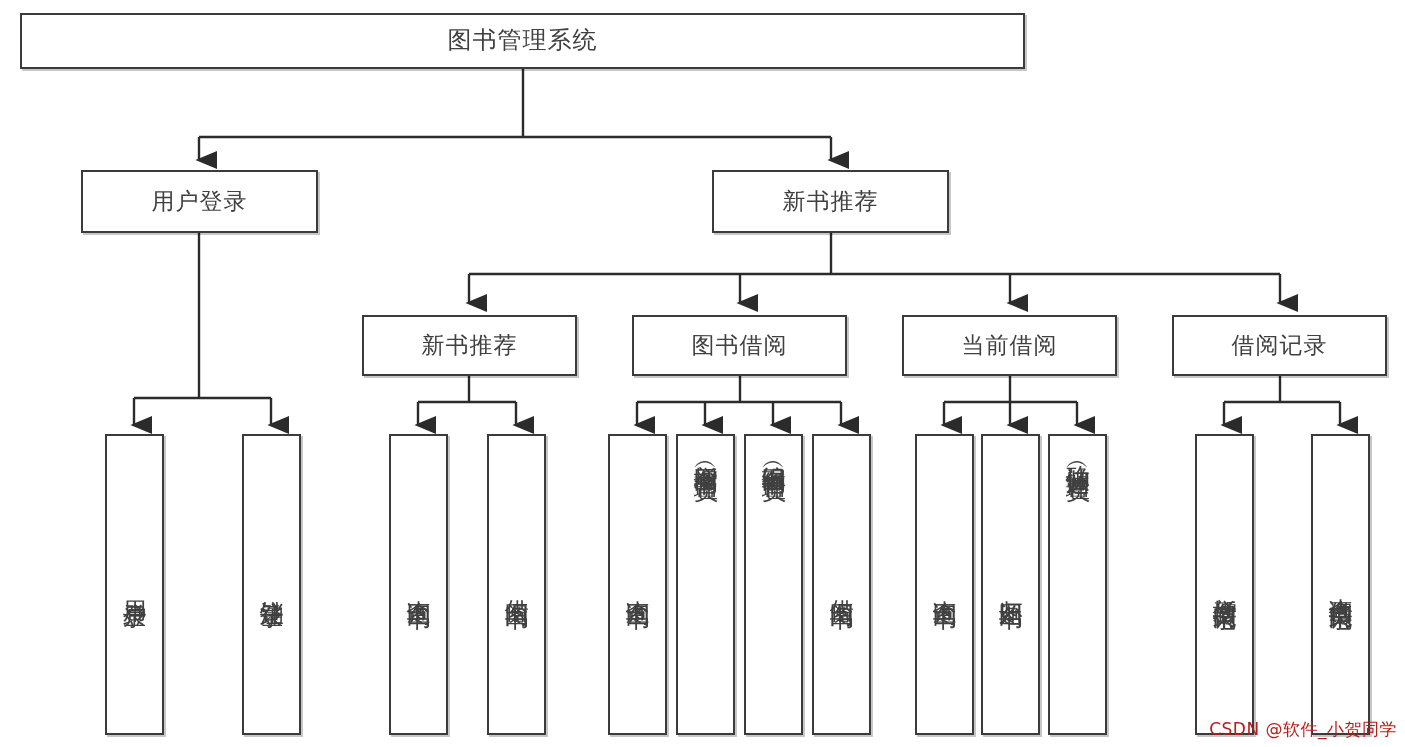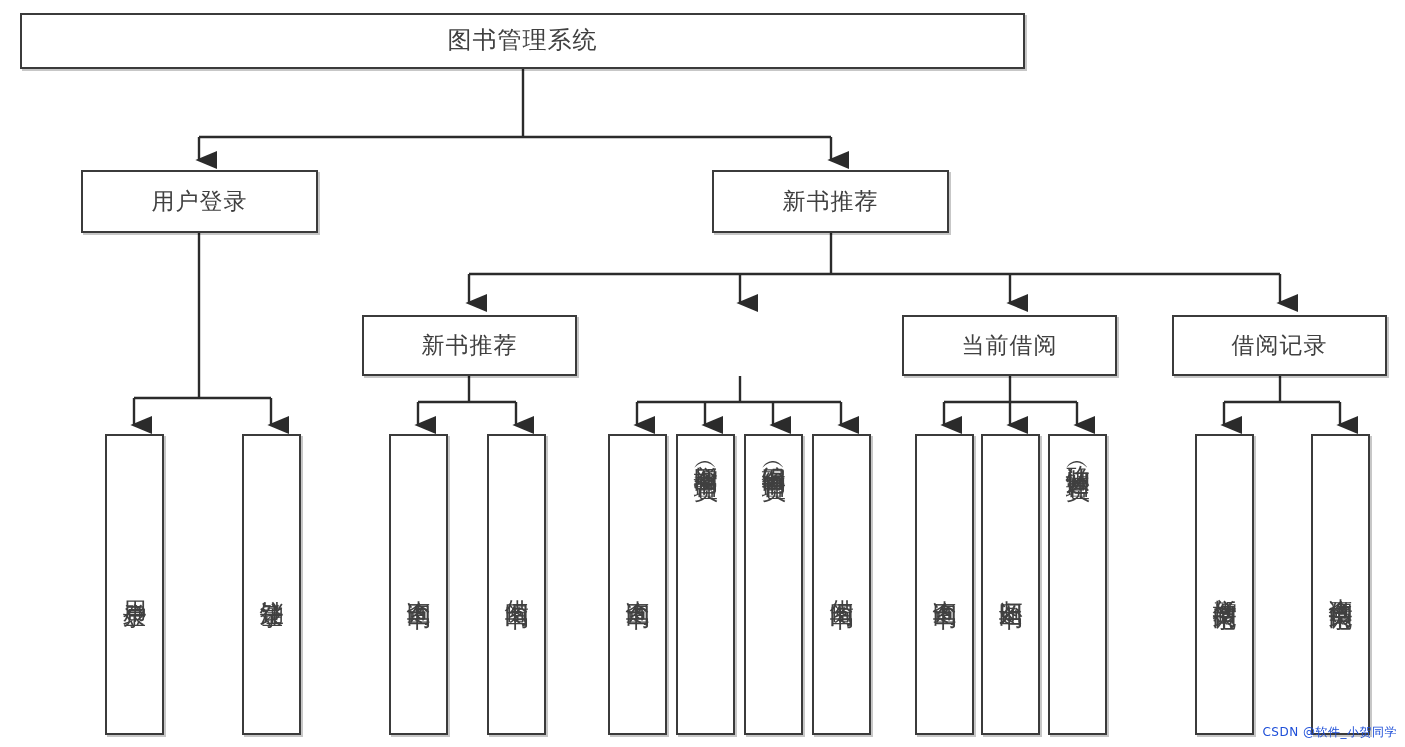--- a/index.html
+++ b/index.html
@@ -48,22 +48,22 @@
     line-height:1.18;
     letter-spacing:2px;
     white-space:nowrap;
   }
   .node.v.mid{align-items:center;padding-top:0;}
 
   
   #watermark{
     position:absolute;
     right:8px;bottom:6px;
-    font-size:12px;
-    color:#1d4ed8;
+    font-size:17px;
+    color:#b91c1c;
     letter-spacing:.5px;
     white-space:nowrap;
   }
 </style>
 </head>
 <body>
 
 <div id="canvas">
 
   <svg id="wires" viewBox="0 0 1405 747" width="1405" height="747">
@@ -123,20 +123,23 @@
   <div class="node h" style="left:81px;top:170px;width:237px;height:63px;">
     <span class="lbl">用户登录</span>
   </div>
   <div class="node h" style="left:712px;top:170px;width:237px;height:63px;">
     <span class="lbl">新书推荐</span>
   </div>
 
   <div class="node h" style="left:362px;top:315px;width:215px;height:61px;">
     <span class="lbl">新书推荐</span>
   </div>
+  <div class="node h" style="left:632px;top:315px;width:215px;height:61px;">
+    <span class="lbl">图书借阅</span>
+  </div>
   <div class="node h" style="left:1172px;top:315px;width:215px;height:61px;">
     <span class="lbl">借阅记录</span>
   </div>
   <div class="node h" style="left:902px;top:315px;width:215px;height:61px;">
     <span class="lbl">当前借阅</span>
   </div>
 
   <div class="node v mid" style="left:105px;top:434px;width:59px;height:301px;">
     <span class="lbl">用户登录</span>
   </div>

